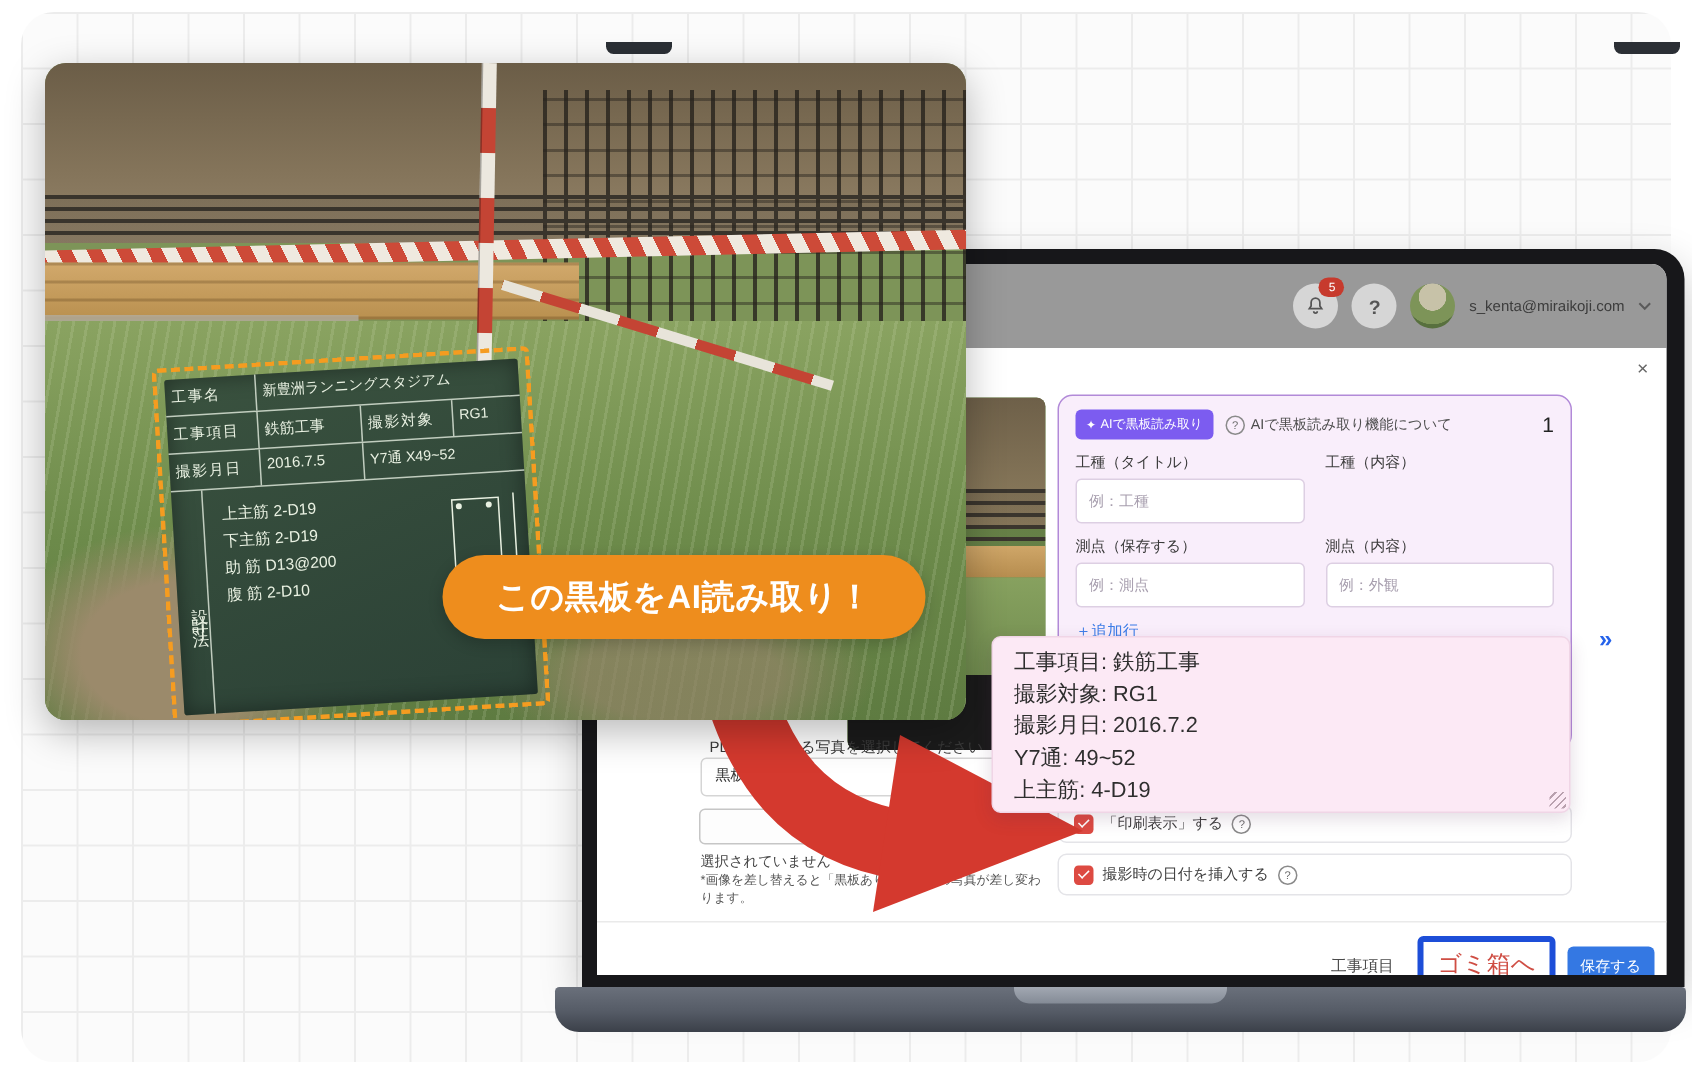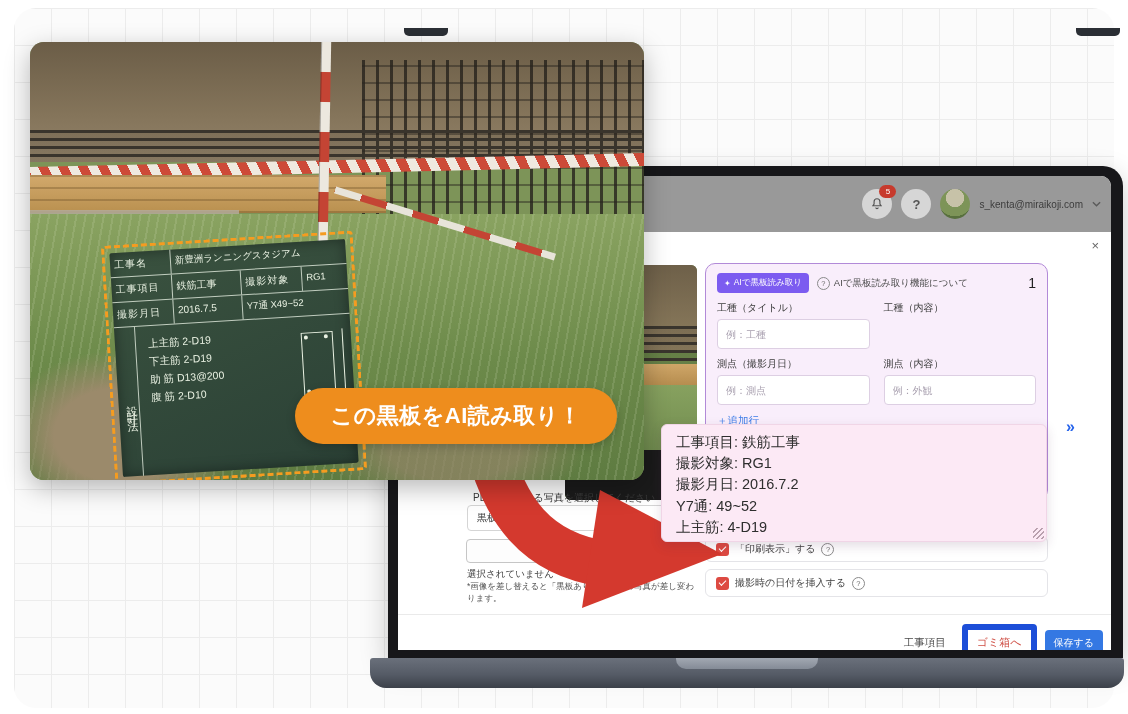--- a/index.html
+++ b/index.html
@@ -100,21 +100,21 @@
   .chk-box{width:13px;height:13px;background:#dd4a42;border-radius:3px;position:relative;flex:0 0 auto;}
   .chk-box::after{content:"";position:absolute;left:3px;top:3px;width:6px;height:3px;
                   border-left:1.6px solid #fff;border-bottom:1.6px solid #fff;transform:rotate(-45deg);}
   .chk-label{font-size:10px;color:#3f3f3f;}
 
   
   .footer-divider{position:absolute;left:0;right:0;top:382px;border-top:1px solid #eaeaea;}
   .footer-btns{position:absolute;right:8px;top:392px;display:flex;align-items:center;gap:8px;}
   .btn-cancel{background:none;border:none;font-size:10.5px;color:#4a4a4a;padding:5px 8px;
               font-family:"Liberation Sans",sans-serif;}
-  .btn-trash{background:#fff;border:6px solid #1d4ed8;border-radius:4px;font-size:11px;color:#cf4e44;
+  .btn-trash{background:#fff;border:4px solid #1d4ed8;border-radius:4px;font-size:16px;color:#cf4e44;
              padding:5px 9px;font-family:"Liberation Sans",sans-serif;}
   .btn-save{background:#3478e3;border:none;border-radius:4px;font-size:10px;color:#fff;
             padding:6px 9px;font-family:"Liberation Sans",sans-serif;}
   .expand-toggle{position:absolute;left:668px;top:186px;color:#2563eb;font-size:16px;font-weight:bold;}
 
   
   .arrow-svg{position:absolute;left:430px;top:438px;z-index:15;}
 
   
   .photo{position:absolute;left:30px;top:42px;width:614px;height:438px;border-radius:14px;overflow:hidden;
@@ -160,21 +160,21 @@
           text-orientation:upright;font-size:11px;letter-spacing:5px;padding-top:8px;text-align:center;}
   .b-specs{flex:1;padding:8px 6px 0 12px;line-height:18px;font-size:10.5px;}
   .b-diagram{flex:0 0 58px;position:relative;}
   .b-rect{position:absolute;left:8px;top:16px;width:30px;height:62px;border:1.5px solid #e9f1e2;}
   .b-rect::before,.b-rect::after{content:"";position:absolute;width:4px;height:4px;border-radius:50%;background:#e9f1e2;}
   .b-rect::before{left:2px;top:2px;box-shadow:20px 0 0 #e9f1e2;}
   .b-rect::after{left:2px;bottom:2px;box-shadow:20px 0 0 #e9f1e2;}
   .b-dim{position:absolute;right:8px;top:14px;width:1.5px;height:68px;background:#e9f1e2;}
 
   
-  .banner{position:absolute;left:265px;top:346px;width:322px;height:56px;background:#ee8d1d;
+  .banner{position:absolute;left:265px;top:328px;width:322px;height:56px;background:#ee8d1d;
           border-radius:30px;display:flex;align-items:center;justify-content:center;
           box-shadow:0 3px 10px rgba(0,0,0,.2);}
   .banner span{color:#fff;font-size:22px;font-weight:bold;letter-spacing:.5px;}
 
   
   .memo-panel{position:absolute;left:661px;top:424px;width:386px;height:118px;box-sizing:border-box;
               background:#fce9f5;border:1px solid #f0d5e6;border-radius:6px;z-index:30;
               box-shadow:0 4px 12px rgba(80,40,80,.16);padding:7px 14px;color:#2e2e2e;
               font-size:14.5px;line-height:21.2px;}
   .memo-panel::after{content:"";position:absolute;right:2px;bottom:2px;width:11px;height:11px;
@@ -239,21 +239,21 @@
 
             <div class="fp-grid">
               <div>
                 <div class="fp-label">工種（タイトル）</div>
                 <input class="fp-input" placeholder="例：工種" style="">
               </div>
               <div>
                 <div class="fp-label">工種（内容）</div>
               </div>
               <div>
-                <div class="fp-label">測点（撮影月日）</div>
+                <div class="fp-label">測点（保存する）</div>
                 <input class="fp-input" placeholder="例：測点" style="">
               </div>
               <div>
                 <div class="fp-label">測点（内容）</div>
                 <input class="fp-input" placeholder="例：外観" style="">
               </div>
             </div>
 
             <a class="fp-link" href="#">＋追加行</a>
             <a class="fp-link" href="#">＋立会者</a>

